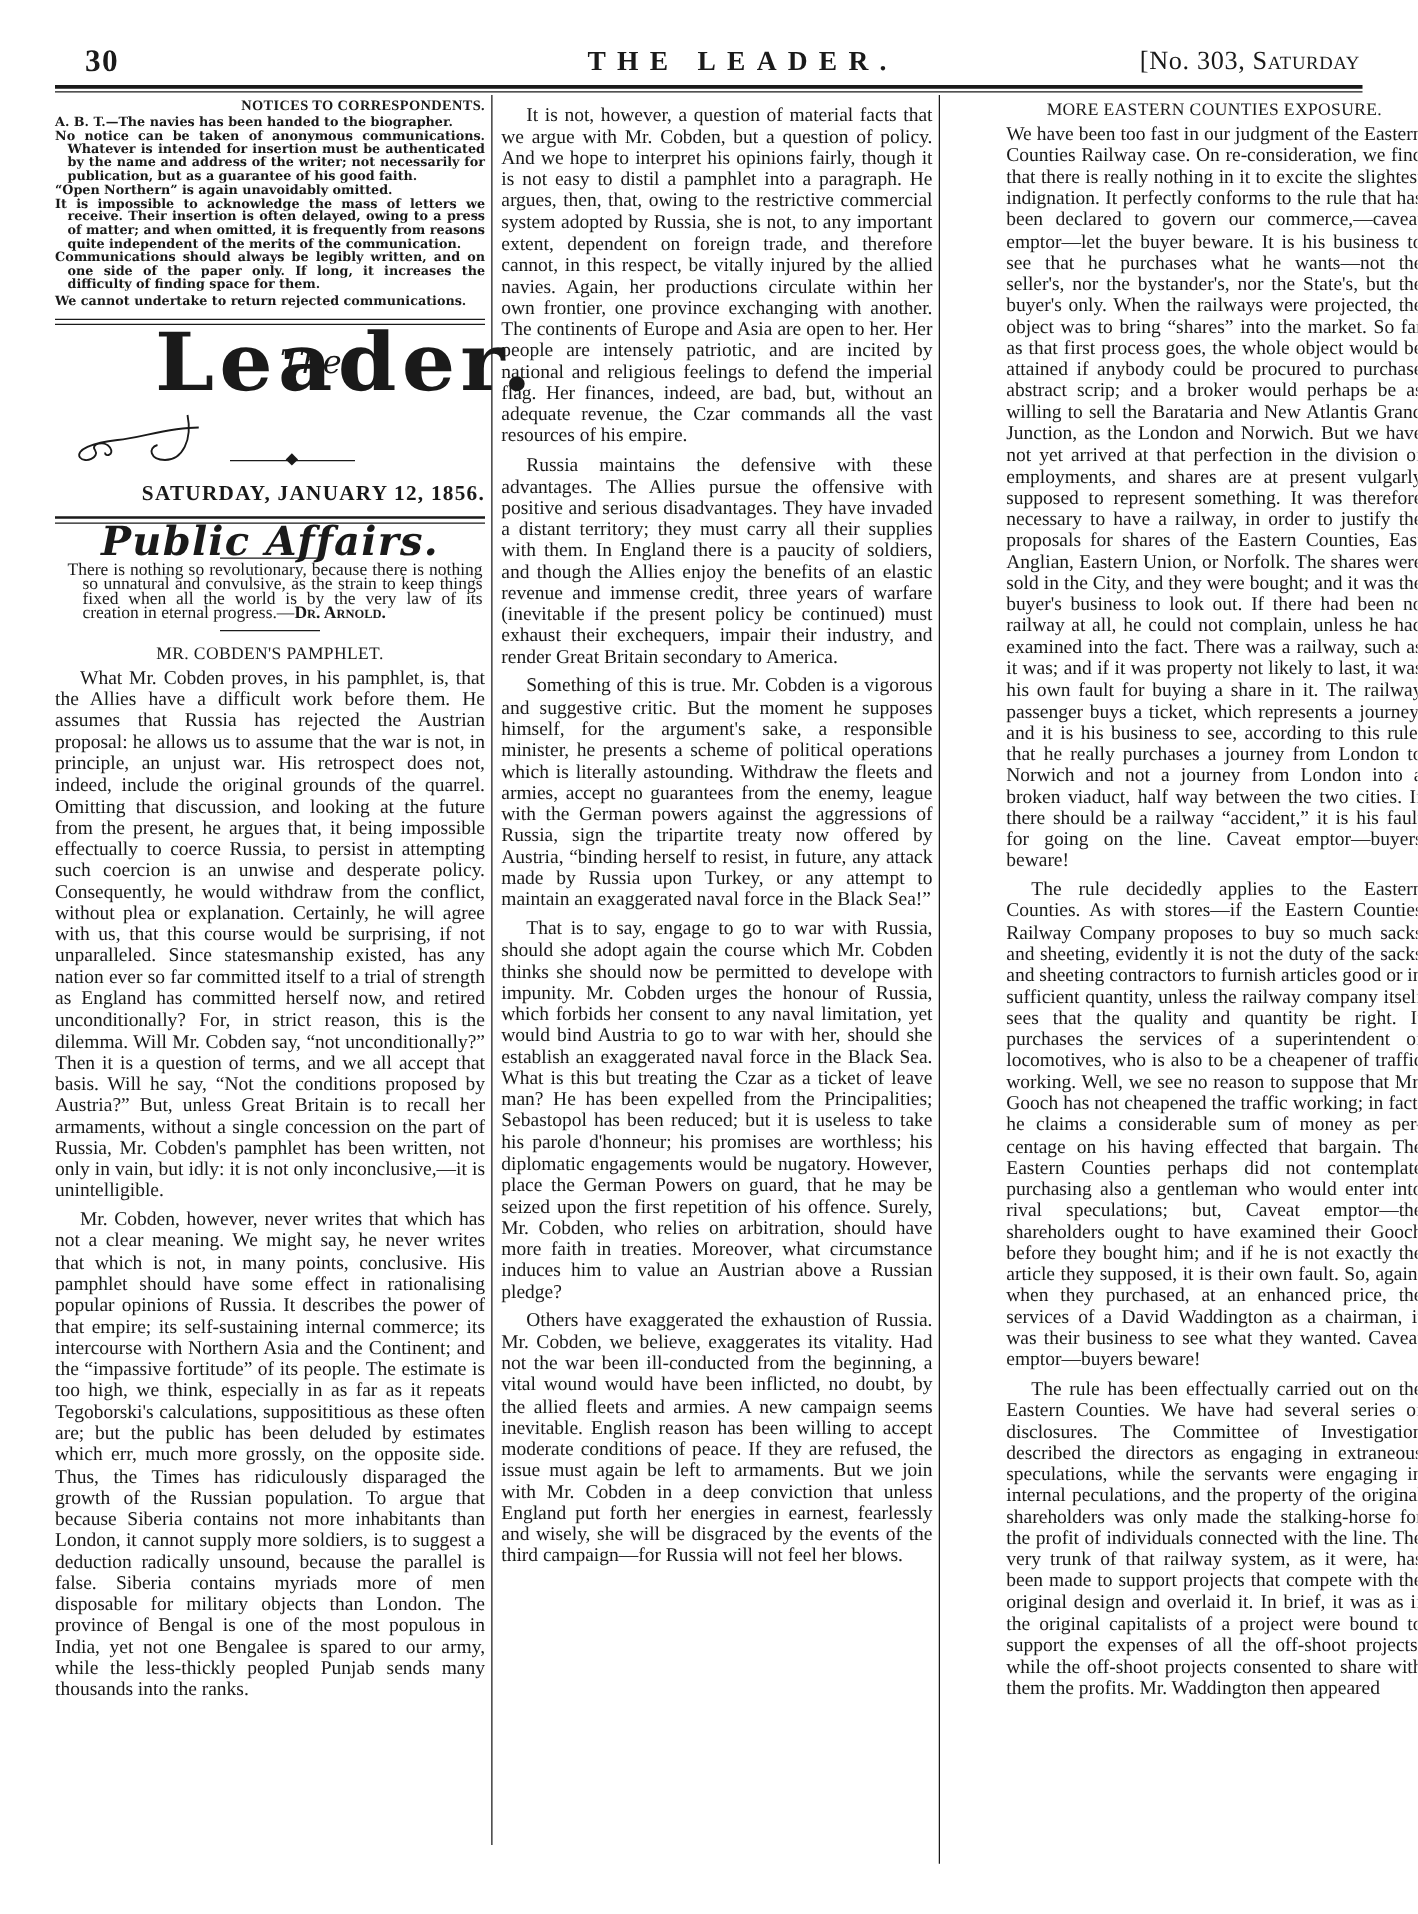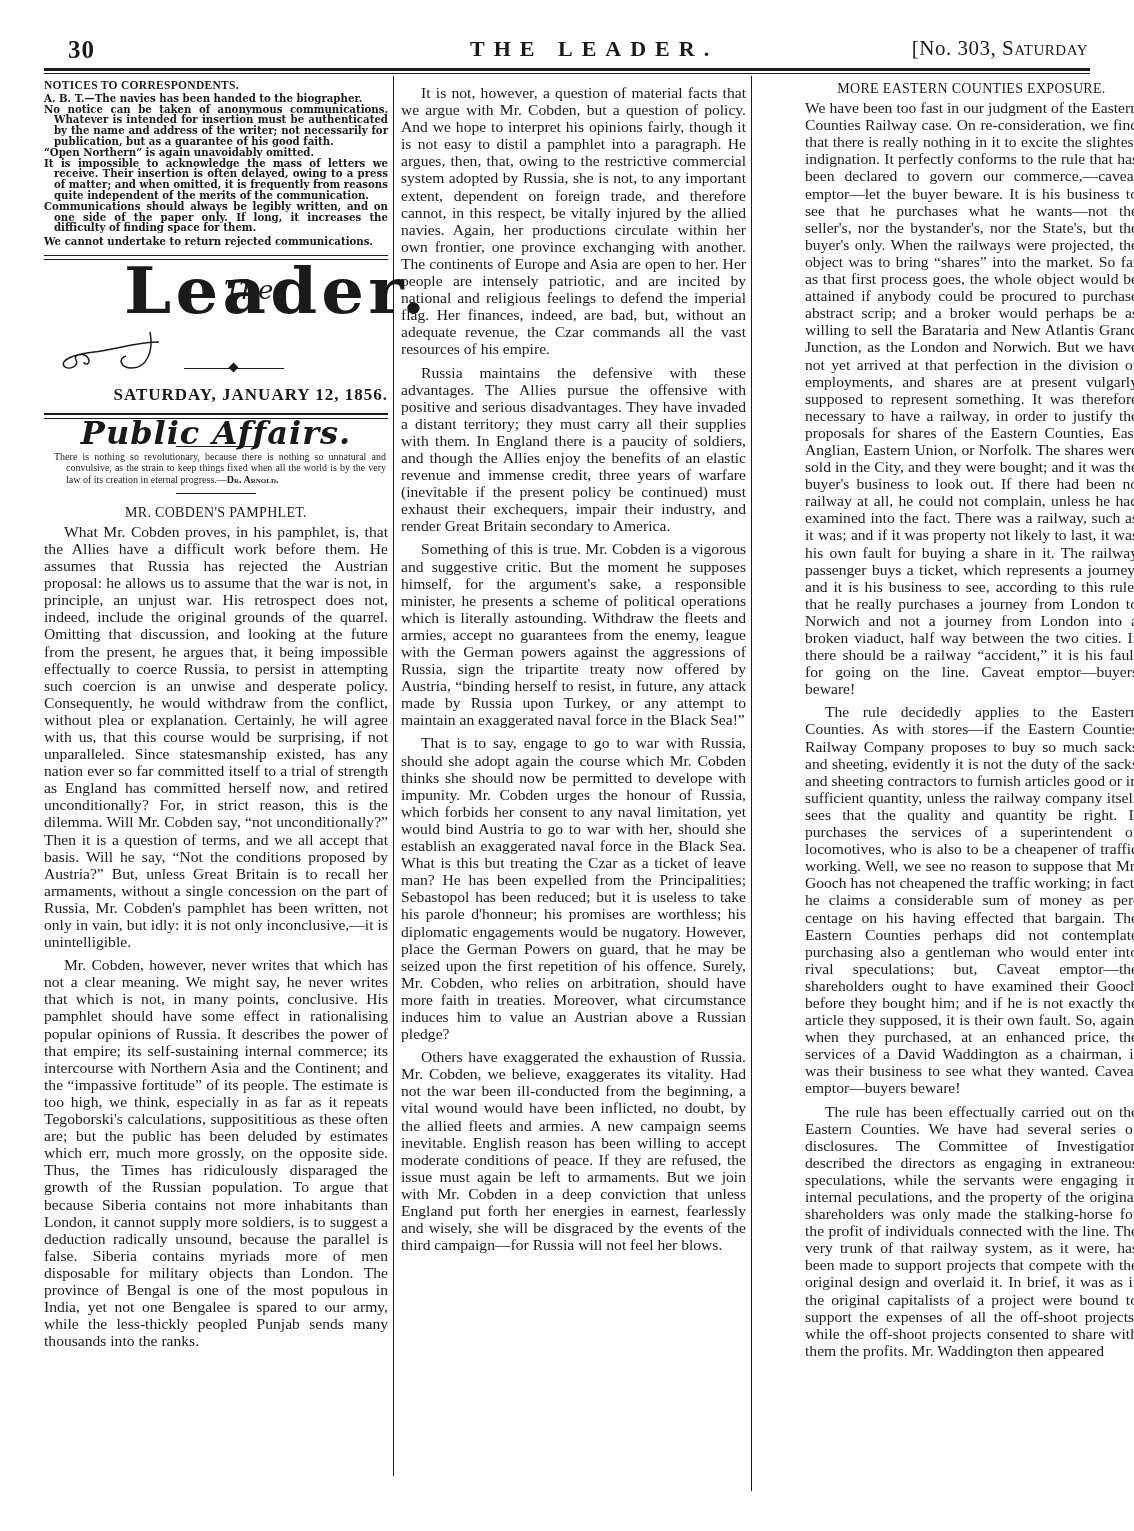--- a/index.html
+++ b/index.html
@@ -24,39 +24,39 @@
   .vrule.v1 { left: 393px; height: 1400px; }
   .vrule.v2 { left: 751px; height: 1415px; }
 
   p { margin: 0; text-indent: 20px; }
   p.noindent { text-indent: 0; }
   .para { margin-bottom: 6px; }
   .sc { font-variant: small-caps; }
 
   
   .notices { font-family: "DejaVu Serif", serif; font-size: 10.2px; line-height: 10.8px; font-weight: bold; text-align: justify; }
-  .notices h3 { margin: 2px 0 2px 0; text-align: left; font-size: 11.5px; letter-spacing: 0.3px; font-family: "Liberation Serif", serif; }
+  .notices h3 { margin: 2px 0 2px 0; text-align: right; font-size: 11.5px; letter-spacing: 0.3px; font-family: "Liberation Serif", serif; }
   .notices .item { padding-left: 10px; text-indent: -10px; margin: 0; }
   .rule-thin { border-top: 1.5px solid #1a1a1a; margin: 8px 0 0 0; }
   .rule-double { border-top: 1px solid #1a1a1a; margin-top: 3px; }
 
   
   .masthead { position: relative; height: 118px; margin-top: 6px; }
   .mast-the { position: absolute; left: 180px; top: 0px; font-family: "DejaVu Serif", serif; font-weight: normal; font-size: 26px; font-style: italic; margin-top: 16px; }
   .mast-leader { position: absolute; left: 80px; top: 16px; font-family: "DejaVu Serif", serif; font-weight: bold; font-size: 64px; letter-spacing: 4px; transform: scaleX(1.05); transform-origin: left; }
   .mast-swash { position: absolute; left: 10px; top: 56px; }
   .mast-ornament { position: absolute; left: 140px; top: 102px; width: 100px; height: 0; border-top: 1.5px solid #1a1a1a; }
   .mast-ornament::after { content: ""; position: absolute; left: 46px; top: -5px; width: 7px; height: 7px; background: #1a1a1a; transform: rotate(45deg); }
   .mast-date { text-align: right; font-weight: bold; font-size: 17px; letter-spacing: 1px; margin-top: 2px; font-family: "Liberation Serif", serif; }
 
   .section-rule { border-top: 2px solid #1a1a1a; margin-top: 10px; }
   .section-rule2 { border-top: 1px solid #1a1a1a; margin-top: 3px; }
   .section-title { text-align: center; font-family: "DejaVu Serif", serif; font-weight: bold; font-style: italic; font-size: 32px; margin-top: 6px; letter-spacing: 1px; }
   .short-rule { width: 80px; margin: 4px auto 4px auto; border-top: 1px solid #1a1a1a; }
-  .epigraph { font-size: 10px; line-height: 11.2px; padding-left: 14px; text-indent: -12px; text-align: justify; margin: 0 2px 0 8px; }
+  .epigraph { font-size: 14px; line-height: 11.2px; padding-left: 14px; text-indent: -12px; text-align: justify; margin: 0 2px 0 8px; }
   .epigraph .sc { font-variant: small-caps; font-weight: bold; }
   .article-head { text-align: center; font-size: 14px; font-weight: normal; letter-spacing: 0.3px; margin: 10px 0 2px 0; }
   .col-right .article-head { margin-top: 2px; }
 </style>
 </head>
 <body>
 
 <div class="page">
 
   <div class="running-head">

